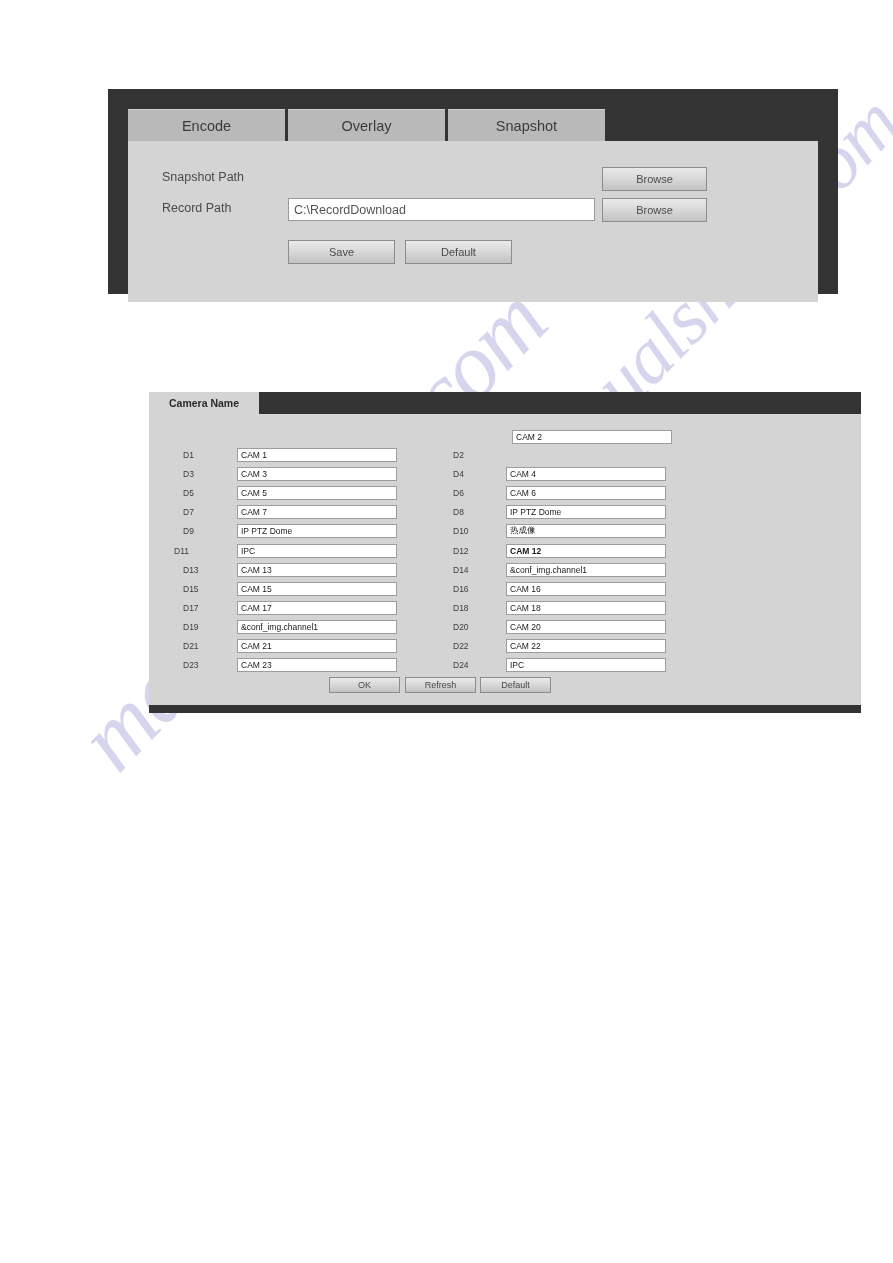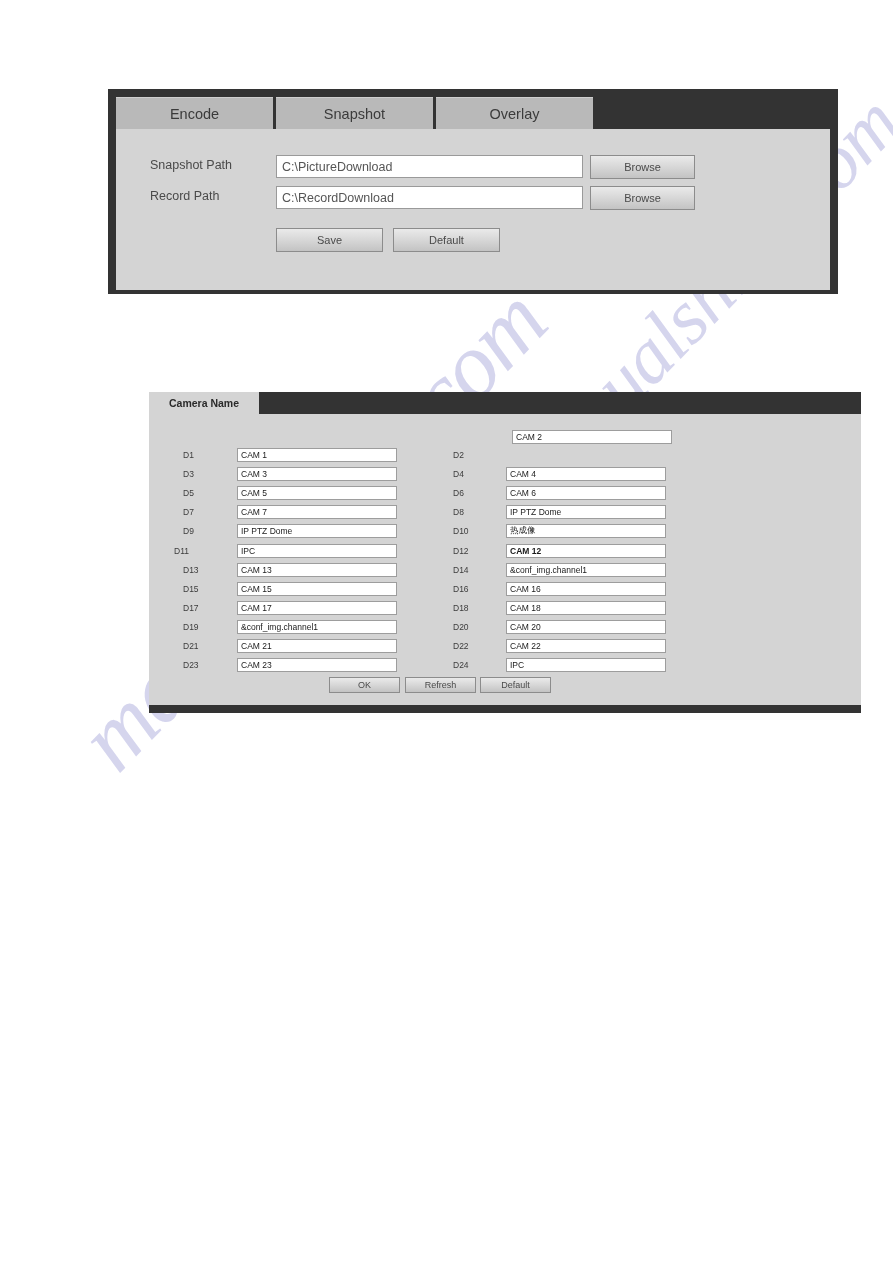--- a/index.html
+++ b/index.html
@@ -58,21 +58,21 @@
     box-sizing: border-box;
     z-index: 10;
   }
 
   
   #path-panel {
     left: 108px;
     top: 89px;
     width: 730px;
     height: 205px;
-    padding: 8px;
+    padding: 20px;
   }
   #path-tabbar {
     position: relative;
     height: 32px;
     background: #333333;
     display: flex;
     align-items: stretch;
   }
   .ptab {
     width: 157px;
@@ -215,32 +215,31 @@
   <div class="wm-text wm-b">manualshine.com</div>
 </div>
 
 <div class="panel" id="path-panel">
 
   <div id="path-tabbar">
     <div class="ptab">
       <span>Encode</span>
     </div>
     <div class="ptab">
+      <span>Overlay</span>
+    </div>
+    <div class="ptab">
       <span>Snapshot</span>
-    </div>
-    <div class="ptab">
-      <span>Overlay</span>
     </div>
   </div>
 
   <div id="path-body">
 
     <div class="form-row" style="top:26px;">
       <div class="form-label">Snapshot Path</div>
-      <input class="path-input" type="text" readonly="" value="C:\PictureDownload" style="">
       <div class="btn3d browse-btn">
         <span>Browse</span>
       </div>
     </div>
 
     <div class="form-row" style="top:57px;">
       <div class="form-label">Record Path</div>
       <input class="path-input" type="text" readonly="" value="C:\RecordDownload" style="">
       <div class="btn3d browse-btn">
         <span>Browse</span>

